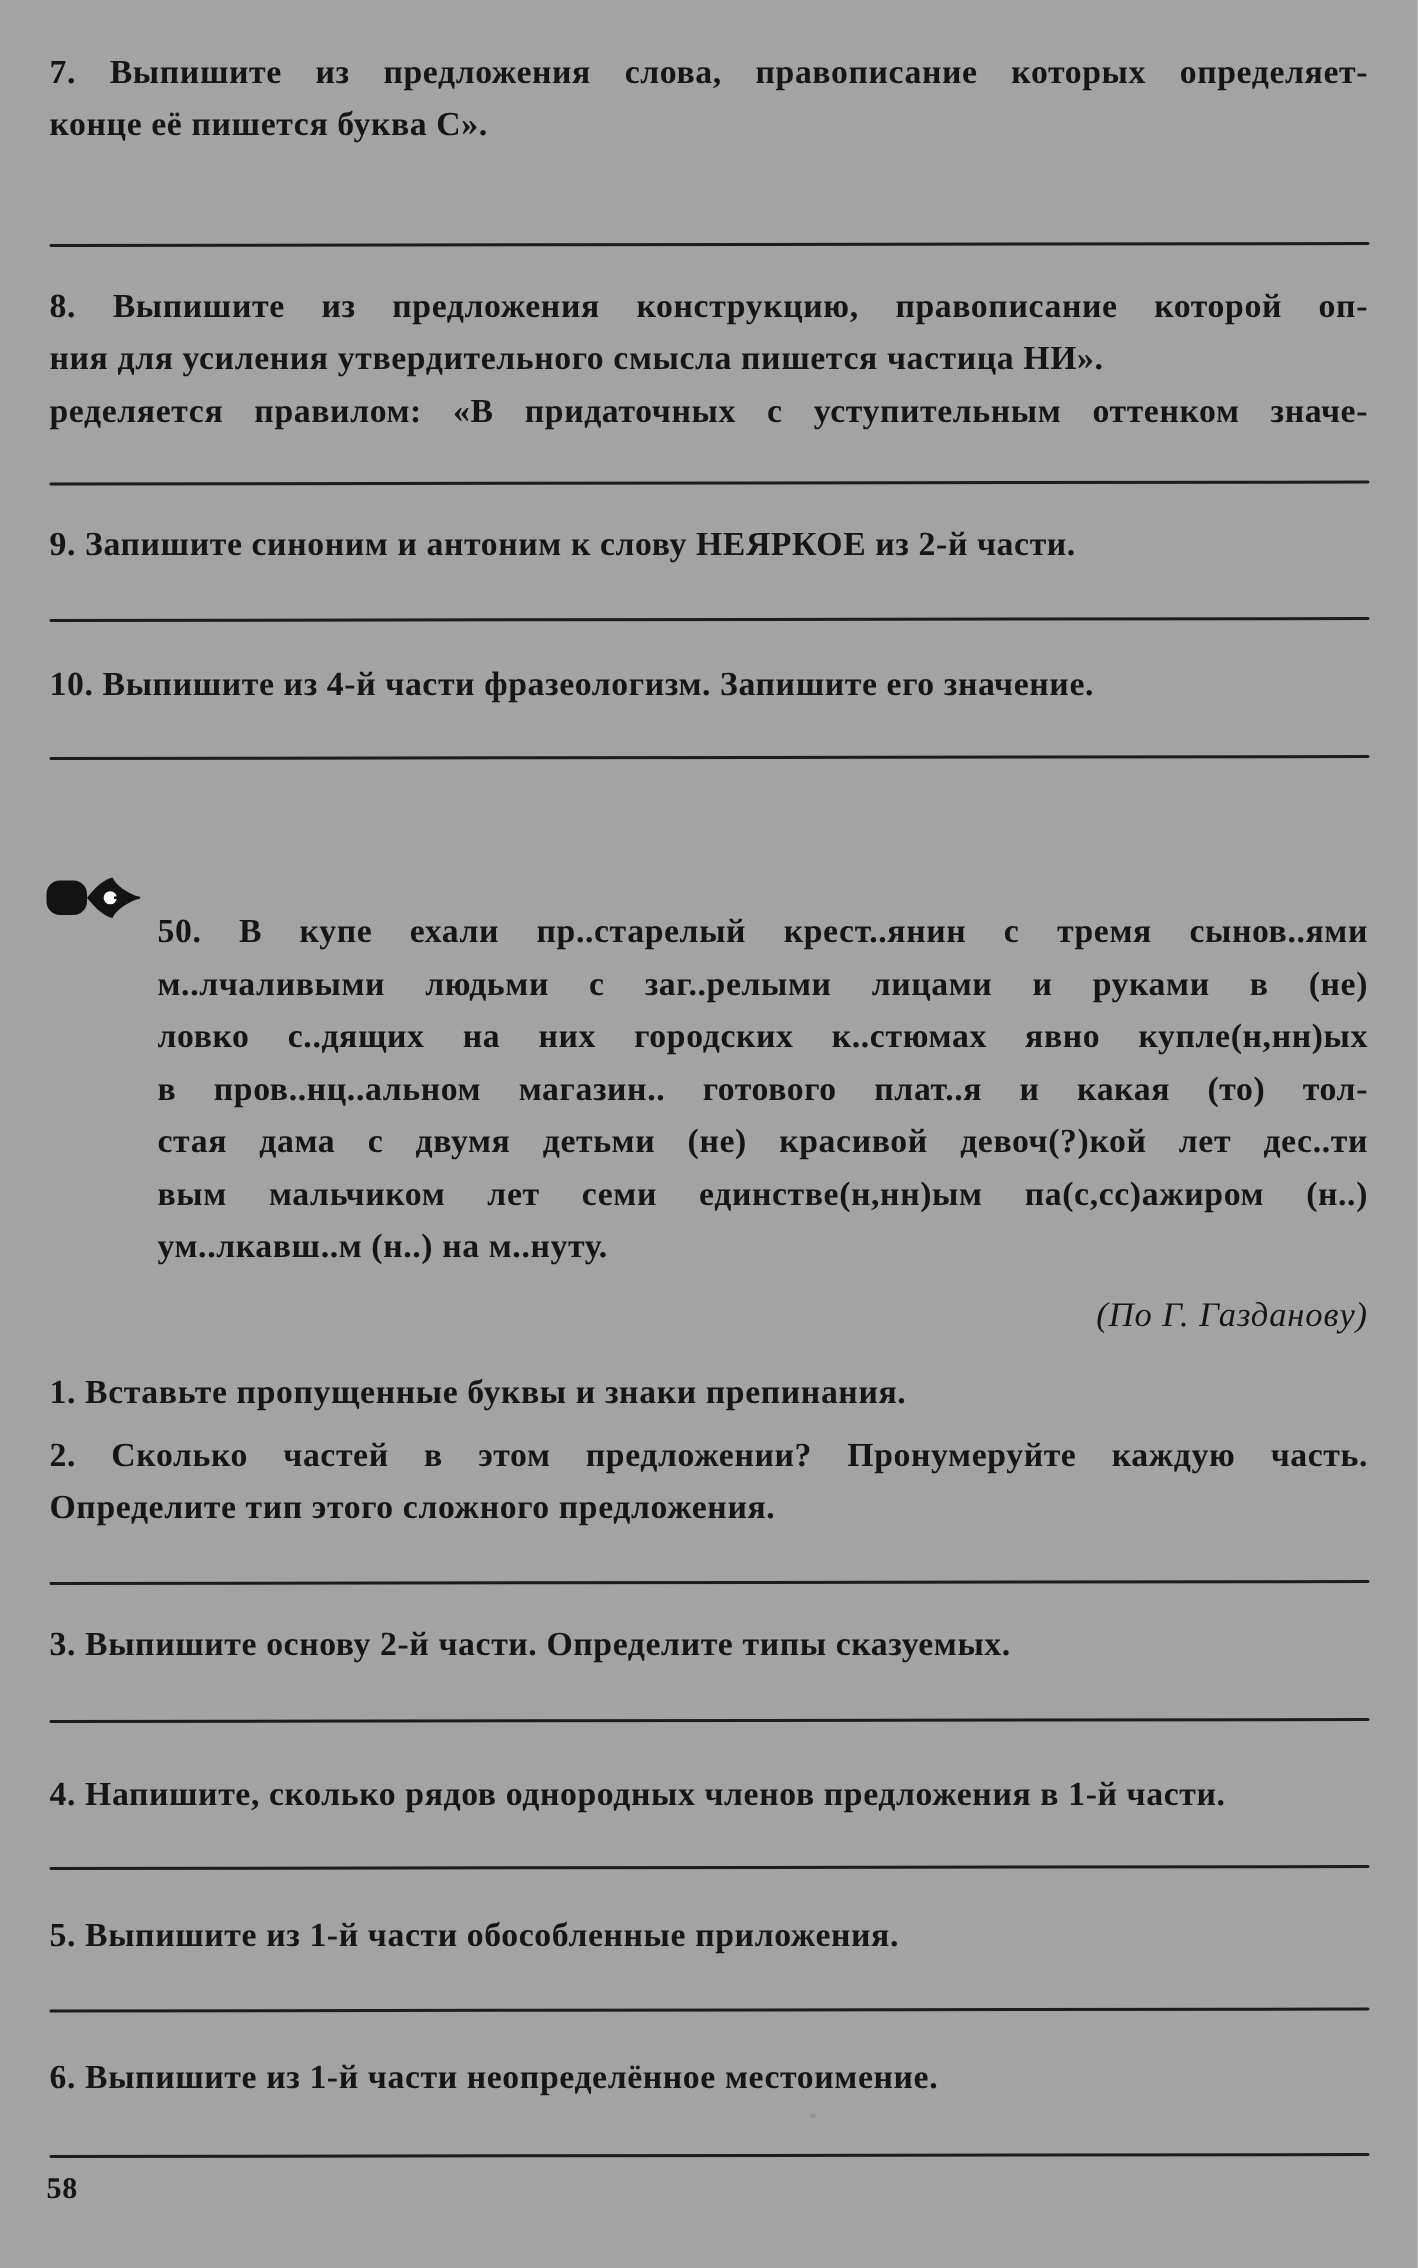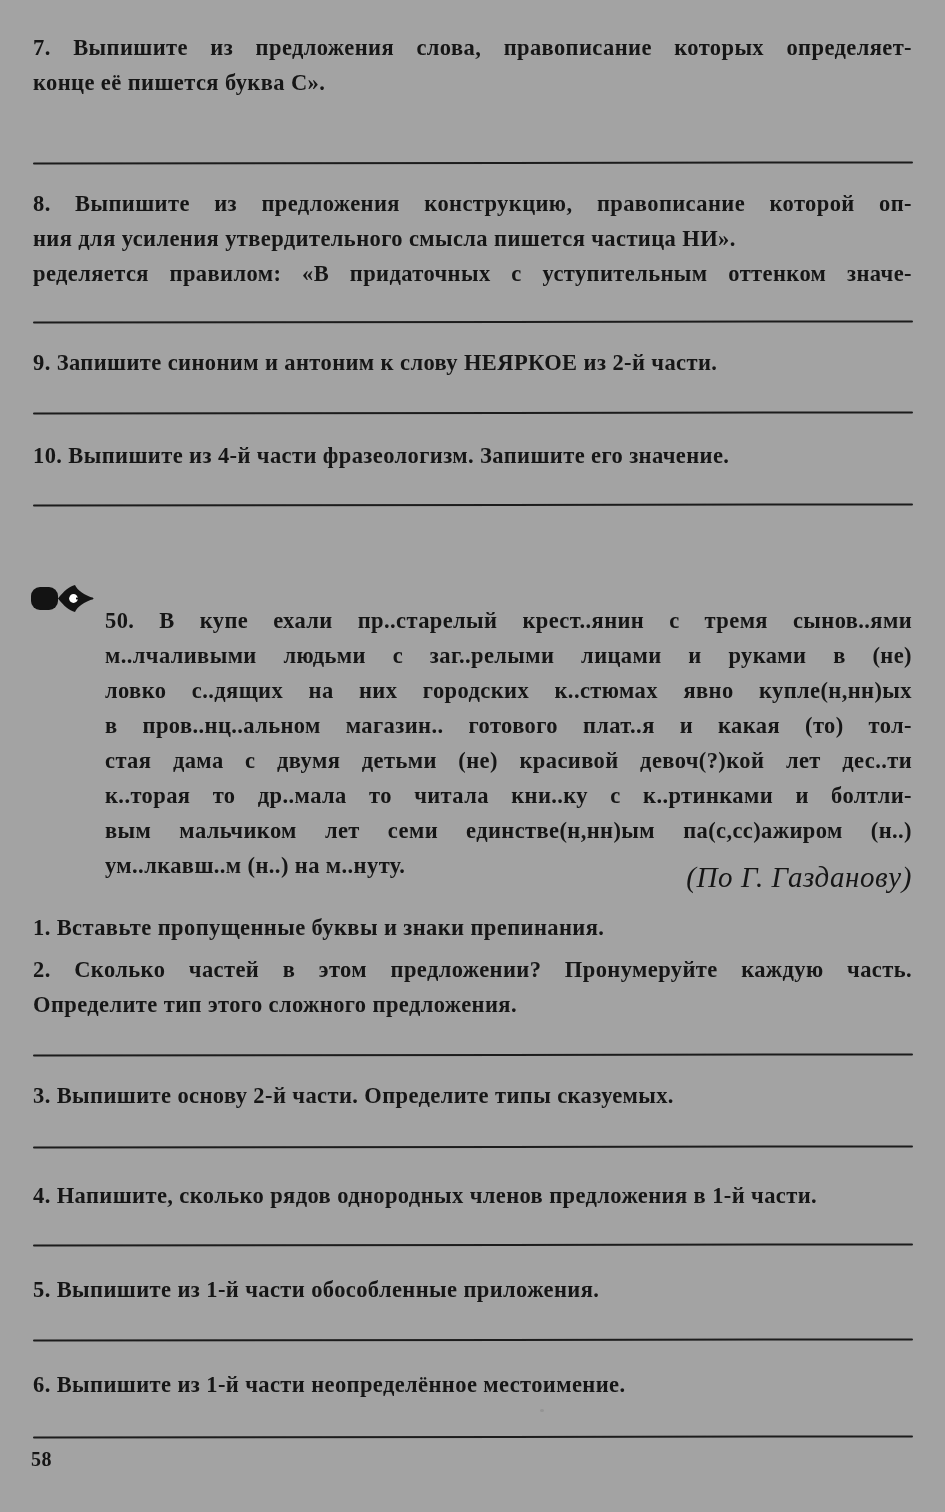--- a/index.html
+++ b/index.html
@@ -41,21 +41,21 @@
     height: 2px;
     background: #1c1c1c;
     transform: rotate(-0.08deg);
     border-radius: 1px;
   }
   .attribution {
     position: absolute;
     right: 33px;
     font-style: italic;
     font-weight: 400;
-    font-size: 29px;
+    font-size: 23px;
     letter-spacing: 0.6px;
     line-height: 28px;
   }
   .page-number {
     position: absolute;
     left: 31px;
     font-size: 20px;
     letter-spacing: 0.5px;
   }
   .marker {
@@ -114,21 +114,20 @@
     <circle cx="43.5" cy="16.5" r="4.4" fill="#fdfdfc"></circle>
     <rect x="46" y="15.6" width="17" height="1.8" fill="#131313"></rect>
   </svg>
 
   <div class="para ex" style="top:587px">
     <div class="ln j">50. В купе ехали пр..старелый крест..янин с тремя сынов..ями</div>
     <div class="ln j">м..лчаливыми людьми с заг..релыми лицами и руками в (не)</div>
     <div class="ln j">ловко с..дящих на них городских к..стюмах явно купле(н,нн)ых</div>
     <div class="ln j">в пров..нц..альном магазин.. готового плат..я и какая (то) тол-</div>
     <div class="ln j">стая дама с двумя детьми (не) красивой девоч(?)кой лет дес..ти</div>
-    <div class="ln j">к..торая то др..мала то читала кни..ку с к..ртинками и болтли-</div>
     <div class="ln j">вым мальчиком лет семи единстве(н,нн)ым па(с,сс)ажиром (н..)</div>
     <div class="ln">ум..лкавш..м (н..) на м..нуту.</div>
   </div>
 
   <div class="attribution" style="top:863px">(По Г. Газданову)</div>
 
   <div class="para" style="top:910px">
     <div class="ln">1. Вставьте пропущенные буквы и знаки препинания.</div>
   </div>
 

